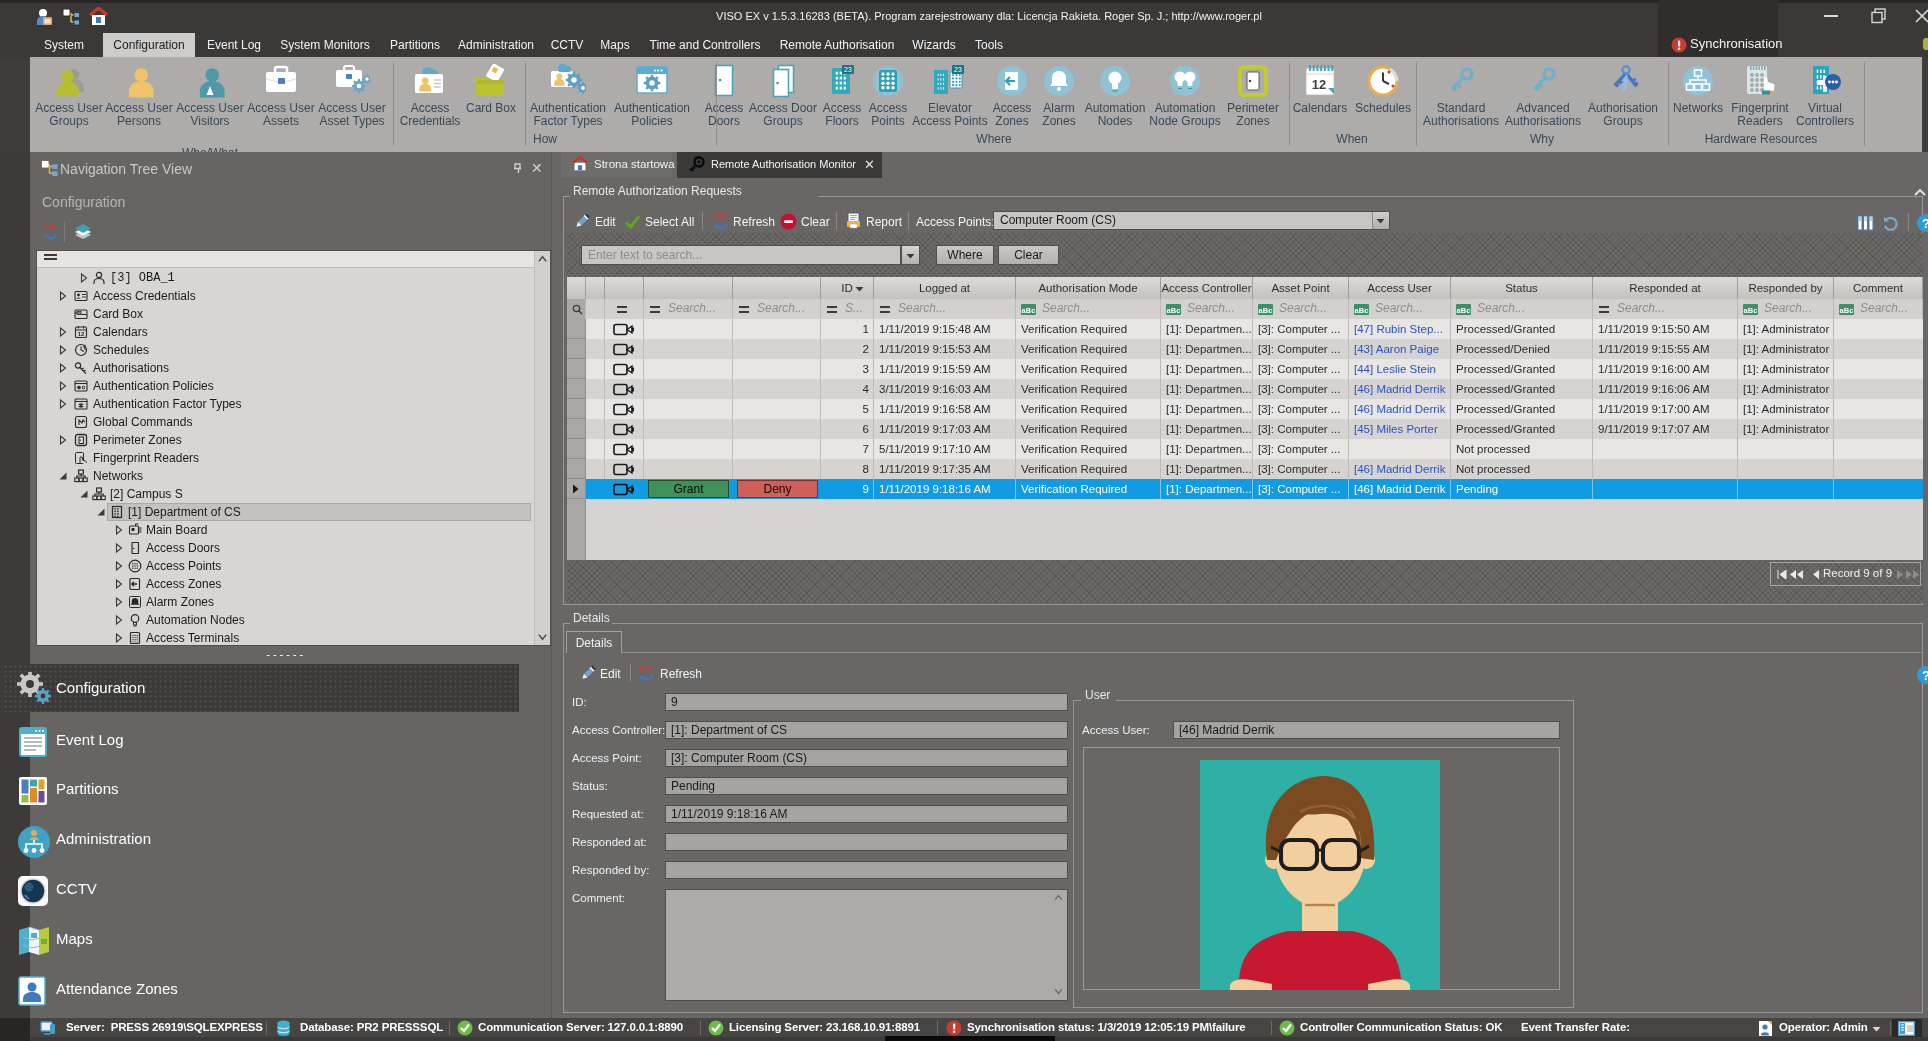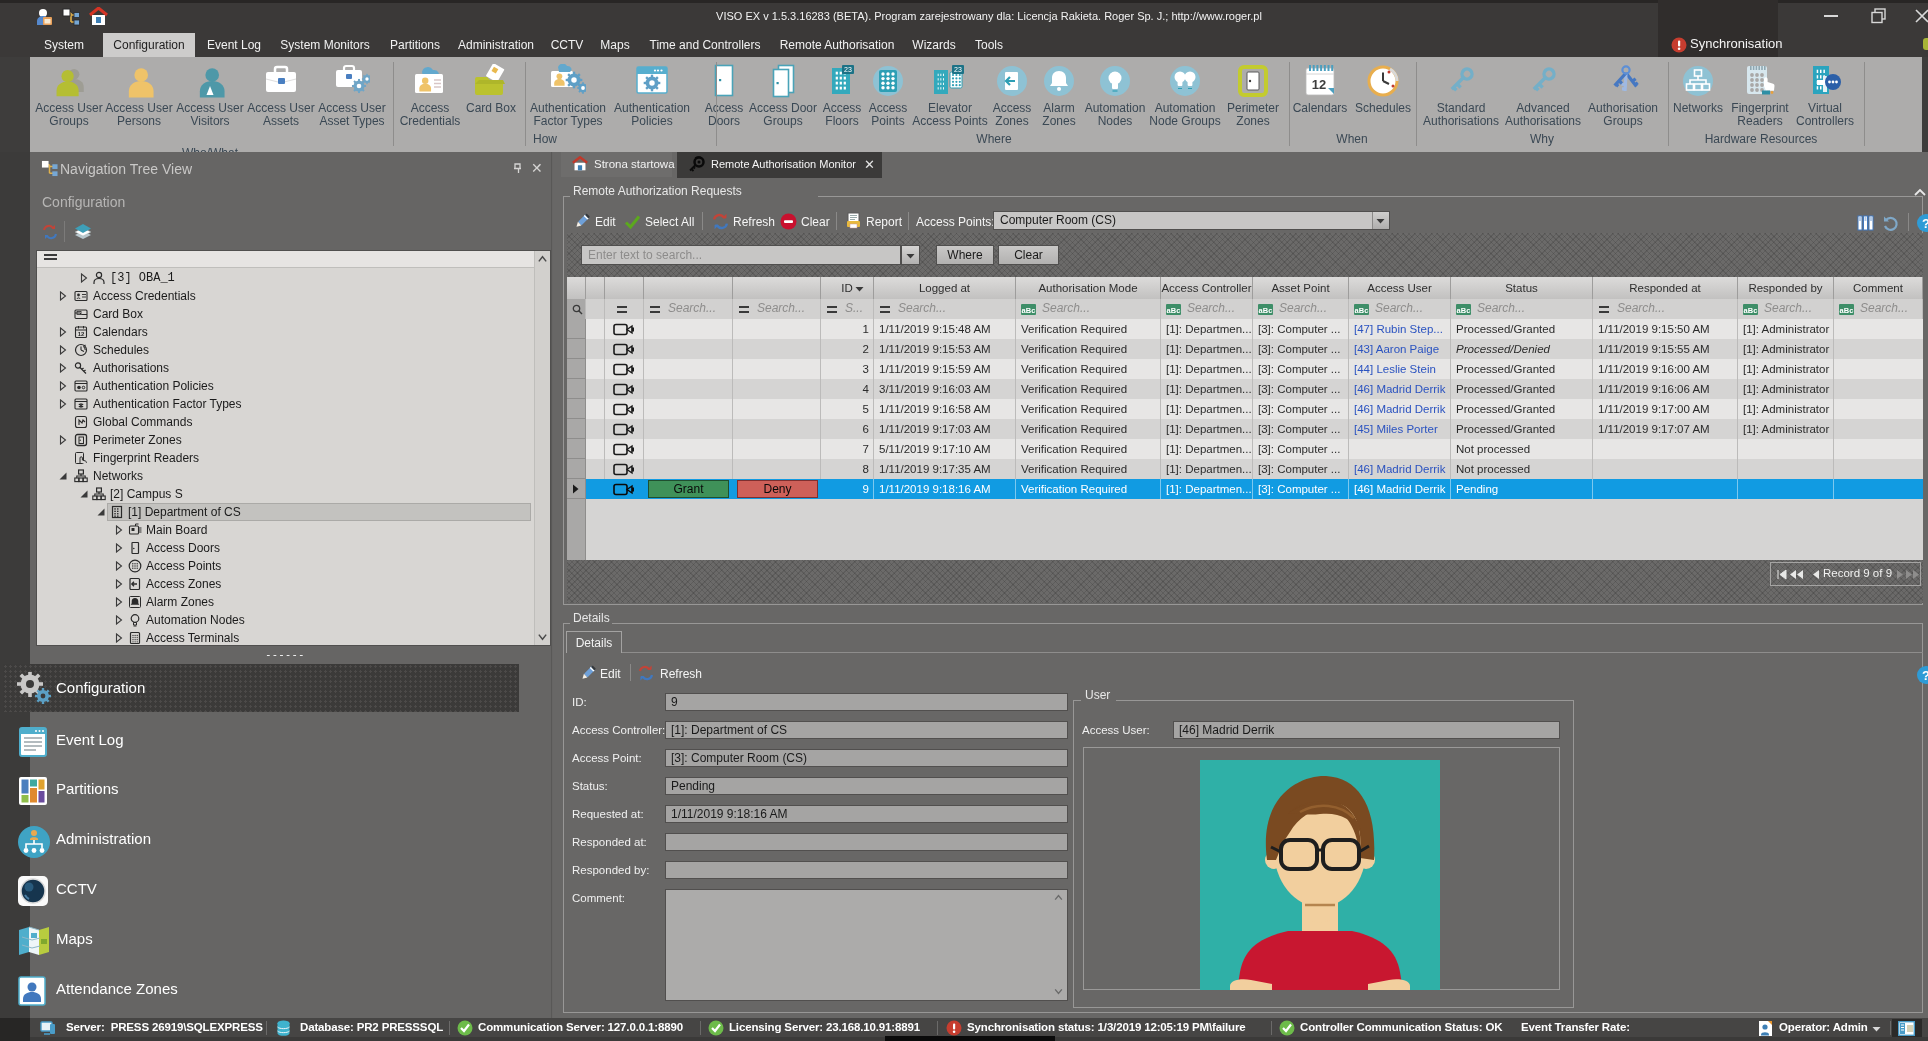--- a/index.html
+++ b/index.html
@@ -1034,21 +1034,21 @@
     <rect x="1" y="1.5" width="13" height="10" rx="2" fill="none" stroke="#1A1A1A" stroke-width="1.6"></rect>
     <path d="M14,6.5 l5,-3.5 v7 z" fill="none" stroke="#1A1A1A" stroke-width="1.4"></path>
     <rect x="18.5" y="4.5" width="2.5" height="4" fill="#1A1A1A"></rect>
   </svg>
 <div class="gcell" style="left:821px;top:339px;width:48px;text-align:right;border-right:none;">2</div>
 <div class="gcell" style="left:879px;top:339px;width:135px;border-right:none;">1/11/2019 9:15:53 AM</div>
 <div class="gcell" style="left:1021px;top:339px;width:138px;border-right:none;">Verification Required</div>
 <div class="gcell" style="left:1166px;top:339px;width:85px;border-right:none;">[1]: Departmen...</div>
 <div class="gcell" style="left:1258px;top:339px;width:89px;border-right:none;">[3]: Computer ...</div>
 <div class="gcell" style="left:1354px;top:339px;width:95px;color:#2B53C0;border-right:none;">[43] Aaron Paige</div>
-<div class="gcell" style="left:1456px;top:339px;width:135px;border-right:none;font-style:italic;">Processed/Denied</div>
+<div class="gcell" style="left:1456px;top:339px;width:135px;border-right:none;">Processed/Denied</div>
 <div class="gcell" style="left:1598px;top:339px;width:138px;border-right:none;">1/11/2019 9:15:55 AM</div>
 <div class="gcell" style="left:1743px;top:339px;width:89px;border-right:none;">[1]: Administrator</div>
 <div class="abs" style="left:567px;top:359px;width:19px;height:20px;background:#A9A8A7;border-right:1px solid #8E8D8C;border-bottom:1px solid #8E8D8C;"></div>
 <div class="abs" style="left:586px;top:359px;width:1337px;height:20px;background:#E7E6E5;"></div>
 <div class="abs" style="left:604px;top:359px;width:1px;height:20px;background:#BCBBBA;"></div>
 <div class="abs" style="left:643px;top:359px;width:1px;height:20px;background:#BCBBBA;"></div>
 <div class="abs" style="left:732px;top:359px;width:1px;height:20px;background:#BCBBBA;"></div>
 <div class="abs" style="left:820px;top:359px;width:1px;height:20px;background:#BCBBBA;"></div>
 <div class="abs" style="left:873px;top:359px;width:1px;height:20px;background:#BCBBBA;"></div>
 <div class="abs" style="left:1015px;top:359px;width:1px;height:20px;background:#BCBBBA;"></div>
@@ -1151,21 +1151,21 @@
     <path d="M14,6.5 l5,-3.5 v7 z" fill="none" stroke="#1A1A1A" stroke-width="1.4"></path>
     <rect x="18.5" y="4.5" width="2.5" height="4" fill="#1A1A1A"></rect>
   </svg>
 <div class="gcell" style="left:821px;top:419px;width:48px;text-align:right;border-right:none;">6</div>
 <div class="gcell" style="left:879px;top:419px;width:135px;border-right:none;">1/11/2019 9:17:03 AM</div>
 <div class="gcell" style="left:1021px;top:419px;width:138px;border-right:none;">Verification Required</div>
 <div class="gcell" style="left:1166px;top:419px;width:85px;border-right:none;">[1]: Departmen...</div>
 <div class="gcell" style="left:1258px;top:419px;width:89px;border-right:none;">[3]: Computer ...</div>
 <div class="gcell" style="left:1354px;top:419px;width:95px;color:#2B53C0;border-right:none;">[45] Miles Porter</div>
 <div class="gcell" style="left:1456px;top:419px;width:135px;border-right:none;">Processed/Granted</div>
-<div class="gcell" style="left:1598px;top:419px;width:138px;border-right:none;">1/11/2019 9:17:07 AM</div>
+<div class="gcell" style="left:1598px;top:419px;width:138px;border-right:none;">9/11/2019 9:17:07 AM</div>
 <div class="gcell" style="left:1743px;top:419px;width:89px;border-right:none;">[1]: Administrator</div>
 <div class="abs" style="left:567px;top:439px;width:19px;height:20px;background:#A9A8A7;border-right:1px solid #8E8D8C;border-bottom:1px solid #8E8D8C;"></div>
 <div class="abs" style="left:586px;top:439px;width:1337px;height:20px;background:#E7E6E5;"></div>
 <div class="abs" style="left:604px;top:439px;width:1px;height:20px;background:#BCBBBA;"></div>
 <div class="abs" style="left:643px;top:439px;width:1px;height:20px;background:#BCBBBA;"></div>
 <div class="abs" style="left:732px;top:439px;width:1px;height:20px;background:#BCBBBA;"></div>
 <div class="abs" style="left:820px;top:439px;width:1px;height:20px;background:#BCBBBA;"></div>
 <div class="abs" style="left:873px;top:439px;width:1px;height:20px;background:#BCBBBA;"></div>
 <div class="abs" style="left:1015px;top:439px;width:1px;height:20px;background:#BCBBBA;"></div>
 <div class="abs" style="left:1160px;top:439px;width:1px;height:20px;background:#BCBBBA;"></div>

